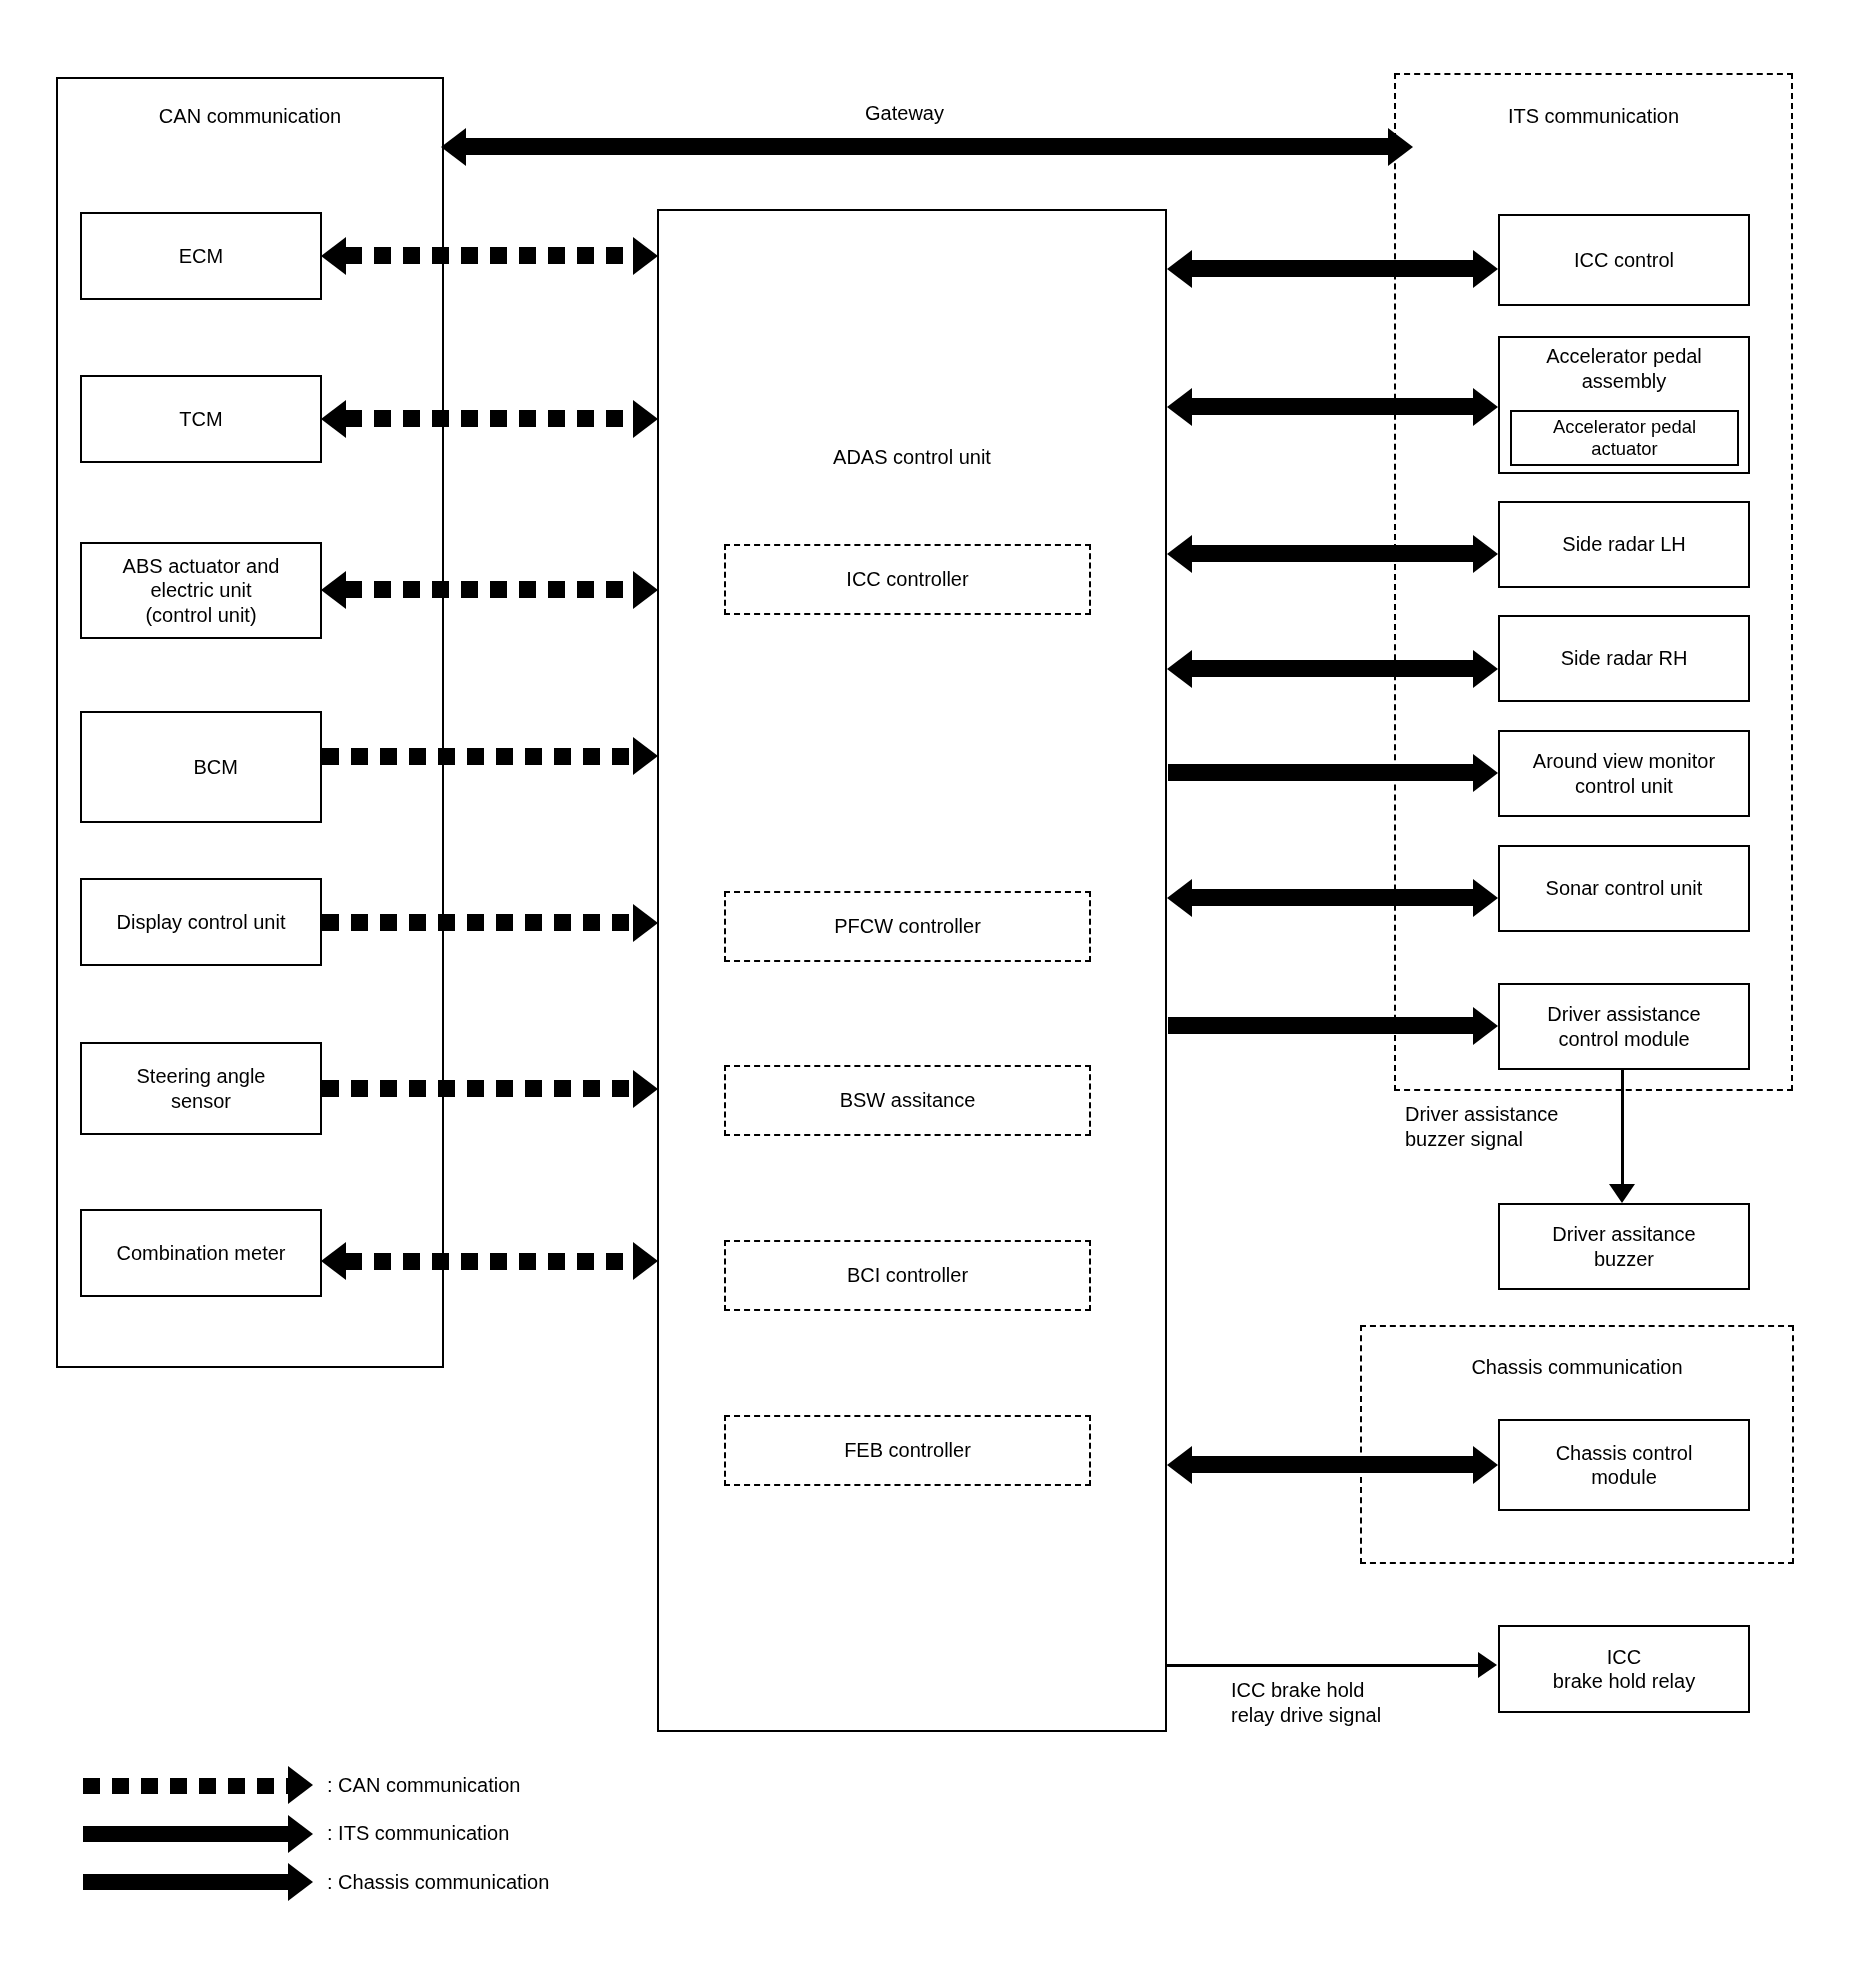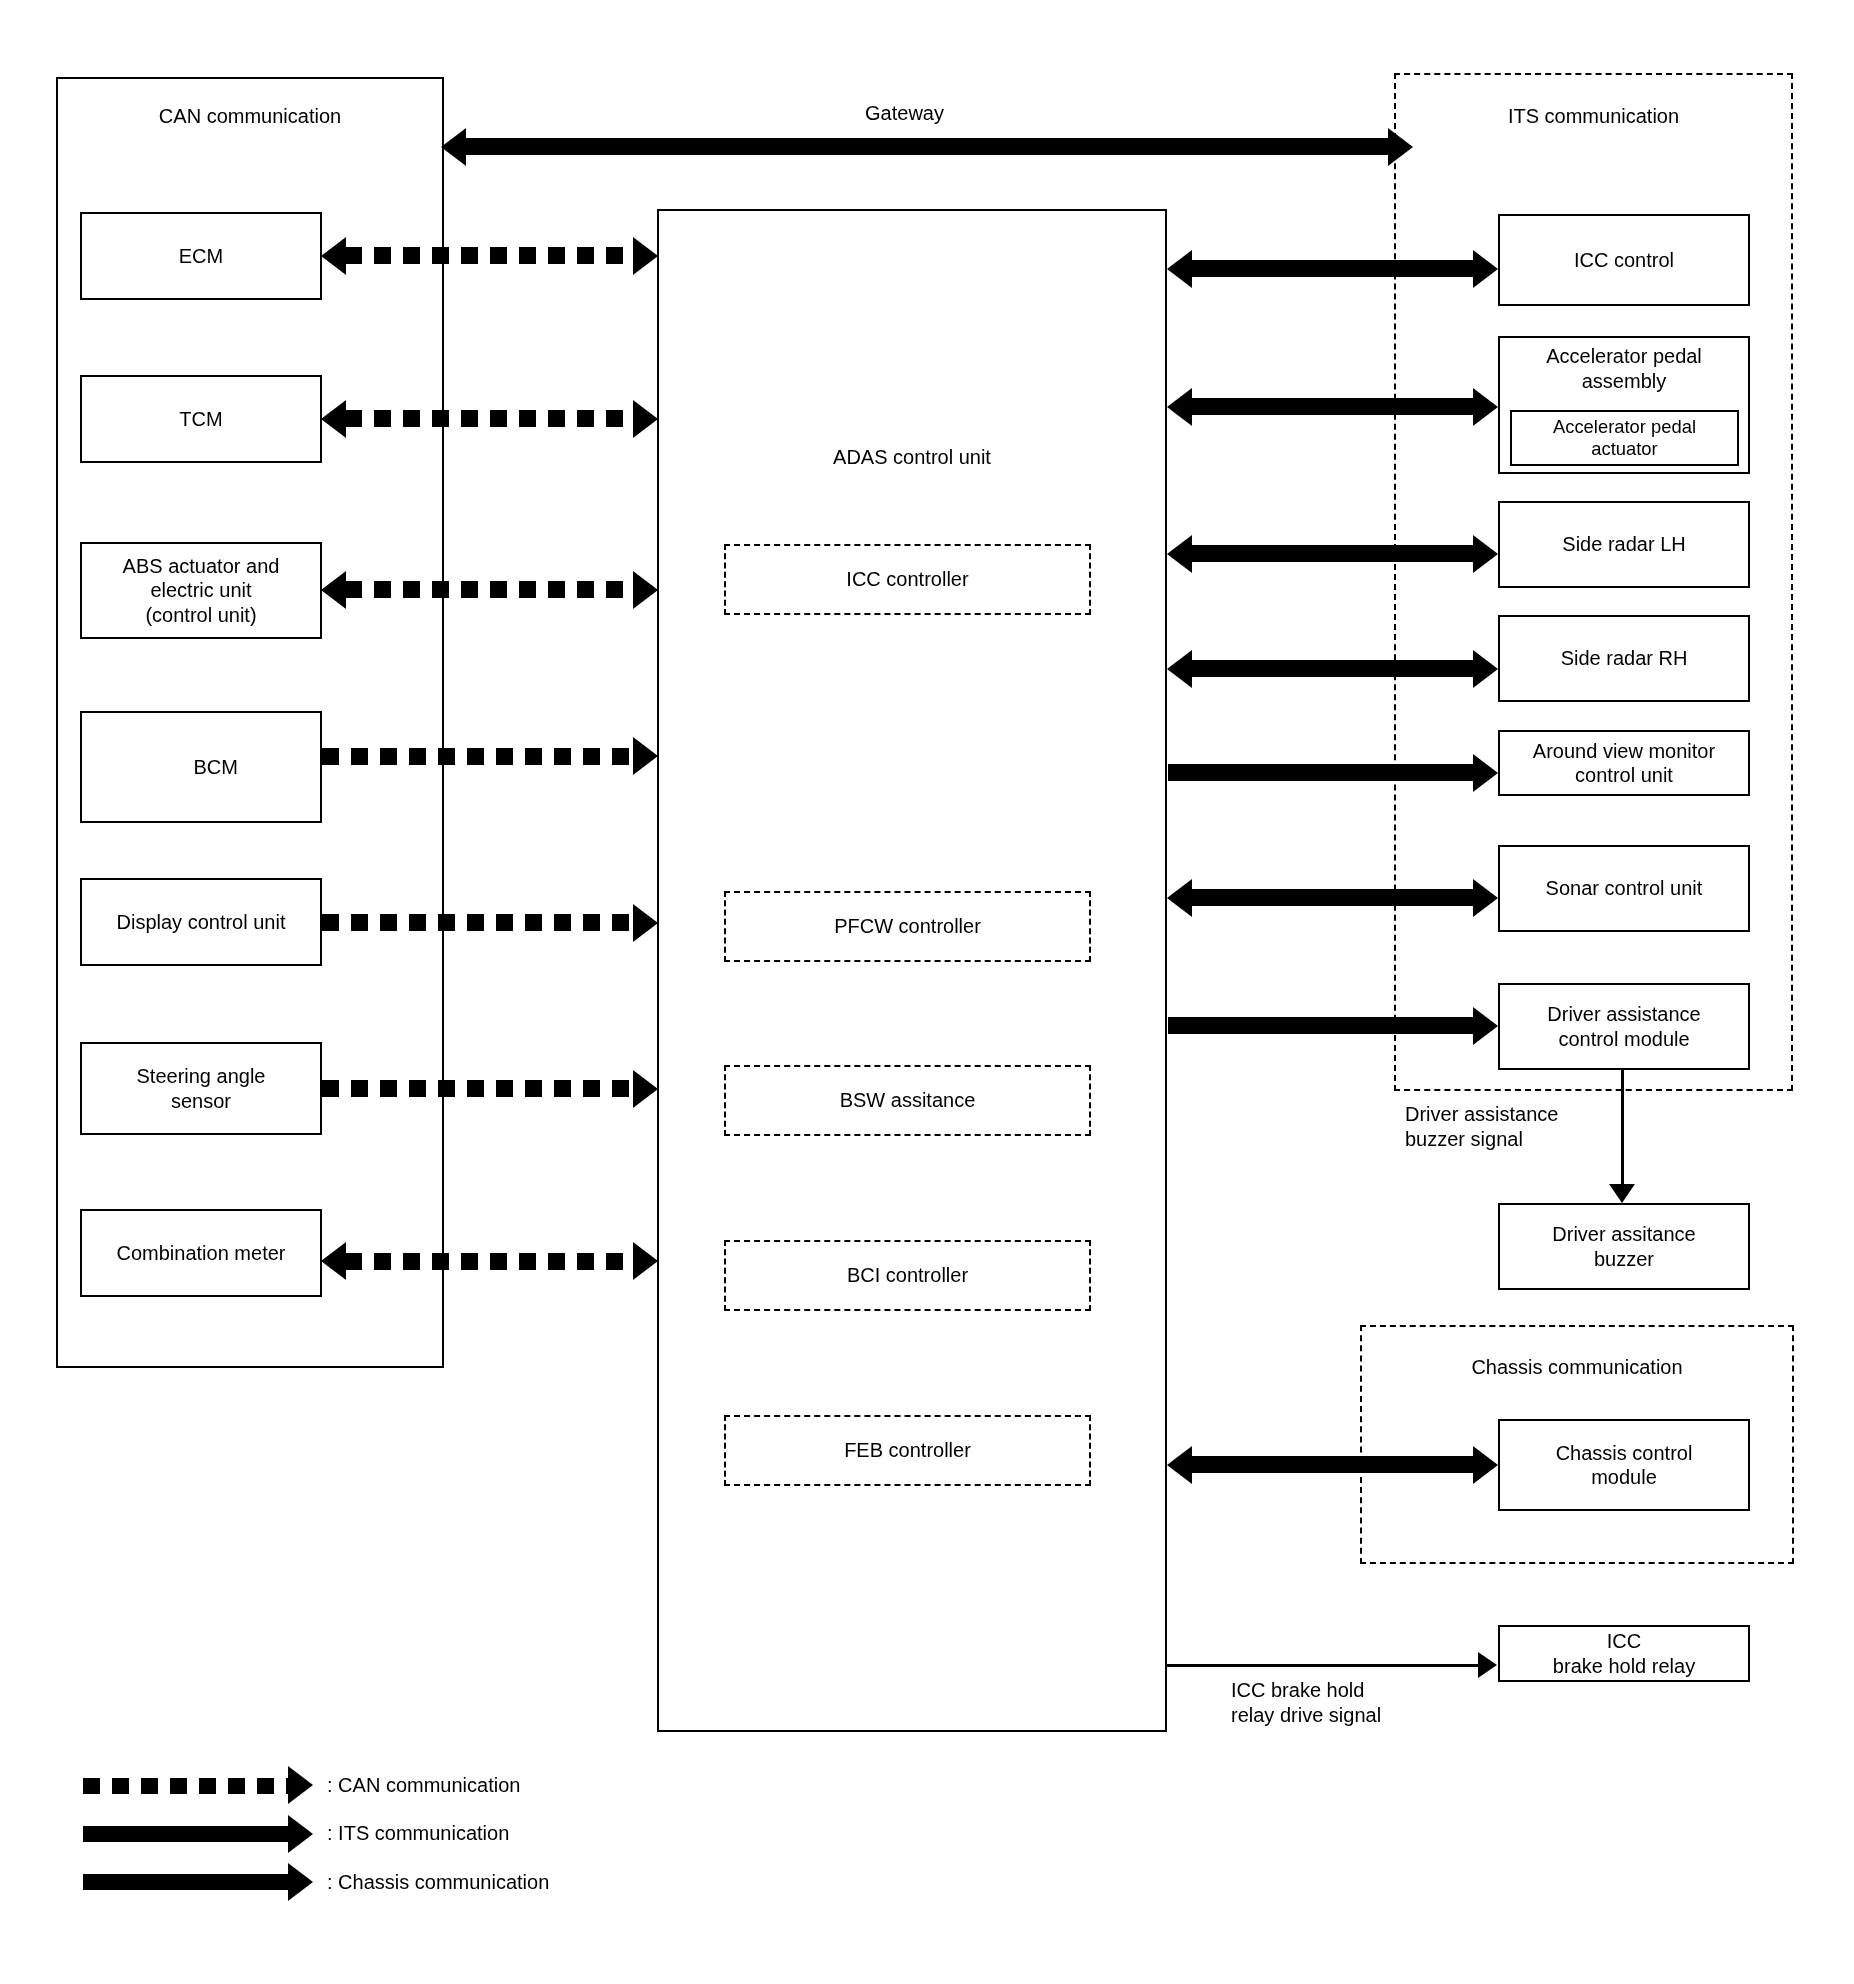--- a/index.html
+++ b/index.html
@@ -153,21 +153,21 @@
     <span class="txt">Accelerator pedal
 actuator</span>
   </div>
 
   <div class="abs box" style="left:1498px;top:501px;width:252px;height:87px;">
     <span class="txt">Side radar LH</span>
   </div>
   <div class="abs box" style="left:1498px;top:615px;width:252px;height:87px;">
     <span class="txt">Side radar RH</span>
   </div>
-  <div class="abs box" style="left:1498px;top:730px;width:252px;height:66px;">
+  <div class="abs box" style="left:1498px;top:730px;width:252px;height:87px;">
     <span class="txt">Around view monitor
 control unit</span>
   </div>
   <div class="abs box" style="left:1498px;top:845px;width:252px;height:87px;">
     <span class="txt">Sonar control unit</span>
   </div>
   <div class="abs box" style="left:1498px;top:983px;width:252px;height:87px;">
     <span class="txt">Driver assistance
 control module</span>
   </div>
@@ -215,21 +215,21 @@
   </div>
 
   <div class="abs head-l" style="left:1167px;top:1446px;"></div>
   <div class="abs ch-bar" style="left:1191px;top:1456px;width:283px;height:17.4px;"></div>
   <div class="abs head-r" style="left:1473px;top:1446px;"></div>
 
   <div class="abs thinline" style="left:1166px;top:1664px;width:312px;height:2.8px;"></div>
   <div class="abs head-r-sm" style="left:1478px;top:1652px;"></div>
   <div class="abs cap-l" style="left:1231px;top:1678px;width:257px;">ICC brake hold
 relay drive signal</div>
-  <div class="abs box" style="left:1498px;top:1625px;width:252px;height:57px;">
+  <div class="abs box" style="left:1498px;top:1625px;width:252px;height:88px;">
     <span class="txt">ICC
 brake hold relay</span>
   </div>
 
   <div class="abs can-bar" style="left:83px;top:1778px;width:214px;height:15.6px;"></div>
   <div class="abs head-r" style="left:288px;top:1766px;"></div>
   <div class="abs cap-l" style="left:327px;top:1773px;width:413px;">: CAN communication</div>
 
   <div class="abs its-bar" style="left:83px;top:1826px;width:214px;height:15.6px;"></div>
   <div class="abs head-r" style="left:288px;top:1815px;"></div>

